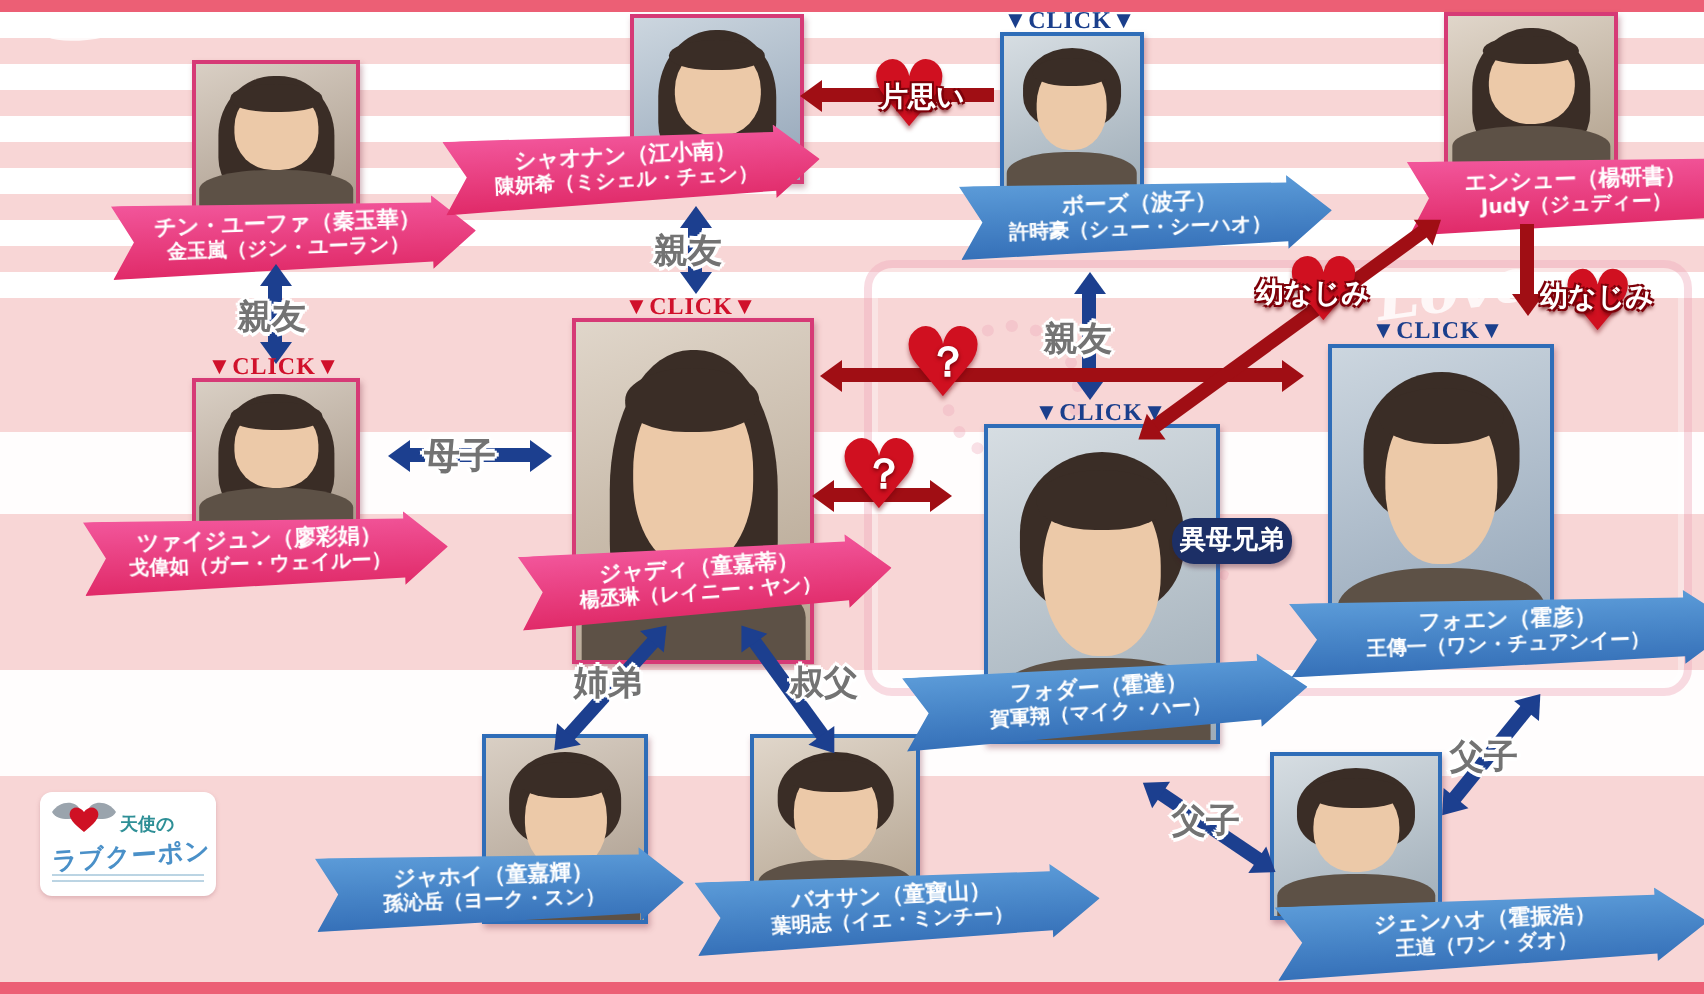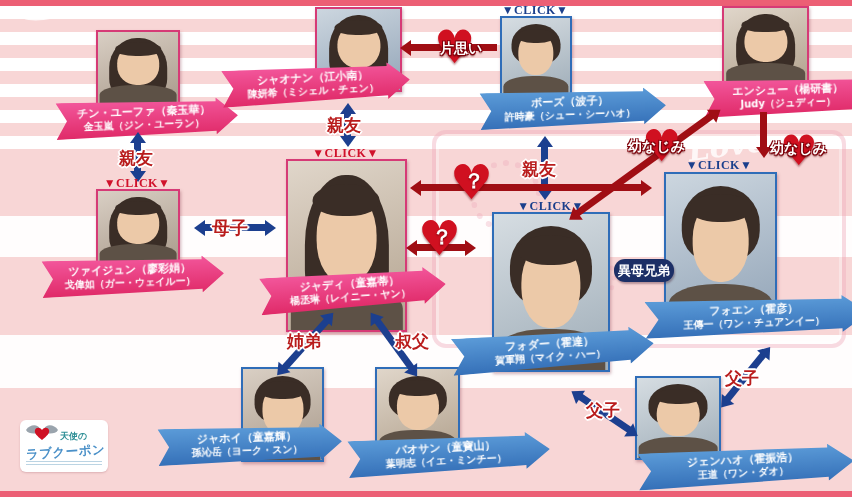--- a/index.html
+++ b/index.html
@@ -45,21 +45,21 @@
   .banner.blue{background:linear-gradient(180deg,#5b9bd8,#3570b8);}
   .banner .l1{font-size:11px;font-weight:bold;white-space:nowrap;line-height:1.3;}
   .banner .l2{font-size:10px;font-weight:bold;white-space:nowrap;line-height:1.25;}
 
   
   .click{position:absolute;z-index:6;font-family:"Liberation Serif","DejaVu Serif",serif;font-weight:bold;font-size:12px;letter-spacing:.5px;text-align:center;white-space:nowrap;}
   .click.red{color:#d0112b;}
   .click.navy{color:#1b3f8c;}
 
   
-  .rlabel{position:absolute;z-index:6;font-weight:bold;font-size:17px;color:#b91c1c;white-space:nowrap;
+  .rlabel{position:absolute;z-index:6;font-weight:bold;font-size:17px;color:#737373;white-space:nowrap;
     text-shadow:-2px 0 0 #fff,2px 0 0 #fff,0 -2px 0 #fff,0 2px 0 #fff,-1px -1px 0 #fff,1px 1px 0 #fff,1px -1px 0 #fff,-1px 1px 0 #fff;}
   .rlabel.big{font-size:18px;text-align:center;}
   .rlabel-red{position:absolute;z-index:7;font-weight:bold;font-size:14px;color:#fff;white-space:nowrap;
     text-shadow:-1px -1px 0 #7e0009,1px -1px 0 #7e0009,-1px 1px 0 #7e0009,1px 1px 0 #7e0009,0 2px 2px #5a0006;}
 
   
   .arr-h,.arr-v{position:absolute;z-index:5;background:#1c3f8f;}
   .arr-h{height:7px;transform-origin:0 50%;}
   .arr-v{width:7px;}
   .arr-h::before{content:"";position:absolute;left:-10px;top:50%;transform:translateY(-50%);border-top:8px solid transparent;border-bottom:8px solid transparent;border-right:11px solid #1c3f8f;}
@@ -77,21 +77,21 @@
   
   .heart{position:absolute;z-index:6;color:#d01020;line-height:1;font-family:"DejaVu Sans",sans-serif;text-shadow:0 2px 2px rgba(110,0,10,.45);}
   .hq{position:absolute;z-index:6;width:48px;height:48px;}
   .hq .h{position:absolute;left:0;top:0;font-size:48px;line-height:1;color:#d01020;text-shadow:0 2px 2px rgba(110,0,10,.45);}
   .hq .q{position:absolute;left:0;right:0;top:9px;text-align:center;font-size:21px;font-weight:bold;color:#fff;text-shadow:0 1px 2px #6e0008;}
 
   
   .badge{position:absolute;z-index:6;background:#1c2f66;color:#fff;font-weight:bold;font-size:13px;text-align:center;border-radius:11px;line-height:23px;box-shadow:1px 2px 2px rgba(60,20,40,.35);}
 
   
-  #logo{position:absolute;z-index:5;left:20px;top:420px;width:88px;height:52px;background:#fff;border-radius:6px;box-shadow:0 1px 2px rgba(180,120,130,.4);overflow:hidden;text-align:center;}
+  #logo{position:absolute;z-index:5;left:20px;top:396px;width:88px;height:52px;background:#fff;border-radius:6px;box-shadow:0 1px 2px rgba(180,120,130,.4);overflow:hidden;text-align:center;}
   #logo .logo-top{position:absolute;left:40px;top:10px;font-size:9px;font-weight:bold;color:#2e8f96;}
   #logo .logo-main{position:absolute;left:6px;top:24px;font-size:12.5px;font-weight:bold;color:#4a90c8;transform:rotate(-4deg);text-shadow:1px 1px 0 #fff,-1px -1px 0 #fff;letter-spacing:.5px;white-space:nowrap;}
   #logo svg{position:absolute;left:4px;top:2px;}
   #logo .lines{position:absolute;left:6px;bottom:5px;width:76px;height:6px;background:repeating-linear-gradient(180deg,rgba(120,170,200,.5) 0 1px,transparent 1px 3px);}
 </style>
 </head>
 <body>
 
 <div id="stage">
 
@@ -139,21 +139,21 @@
   </div>
 
   <div class="arr-h red" style="left:577px;top:210px;width:167px;transform:rotate(-36deg)"></div>
   <span class="heart" style="left:642px;top:124px;font-size:44px">♥</span>
   <div class="rlabel-red" style="left:628px;top:138px">幼なじみ</div>
 
   <div class="arr-v red noS" style="left:760px;top:112px;height:36px"></div>
   <span class="heart" style="left:780px;top:130px;font-size:42px">♥</span>
   <div class="rlabel-red" style="left:770px;top:140px">幼なじみ</div>
 
-  <div class="badge" style="left:614px;top:259px;width:60px;height:23px">異母兄弟</div>
+  <div class="badge" style="left:586px;top:259px;width:60px;height:23px">異母兄弟</div>
 
   <div class="arr-h" style="left:327px;top:317px;width:64px;transform:rotate(132deg)"></div>
   <div class="rlabel" style="left:287px;top:330px">姉弟</div>
 
   <div class="arr-h" style="left:377px;top:317px;width:59px;transform:rotate(54deg)"></div>
   <div class="rlabel" style="left:395px;top:330px">叔父</div>
 
   <div class="arr-h" style="left:580px;top:393px;width:60px;transform:rotate(34deg)"></div>
   <div class="rlabel" style="left:586px;top:399px">父子</div>
 

